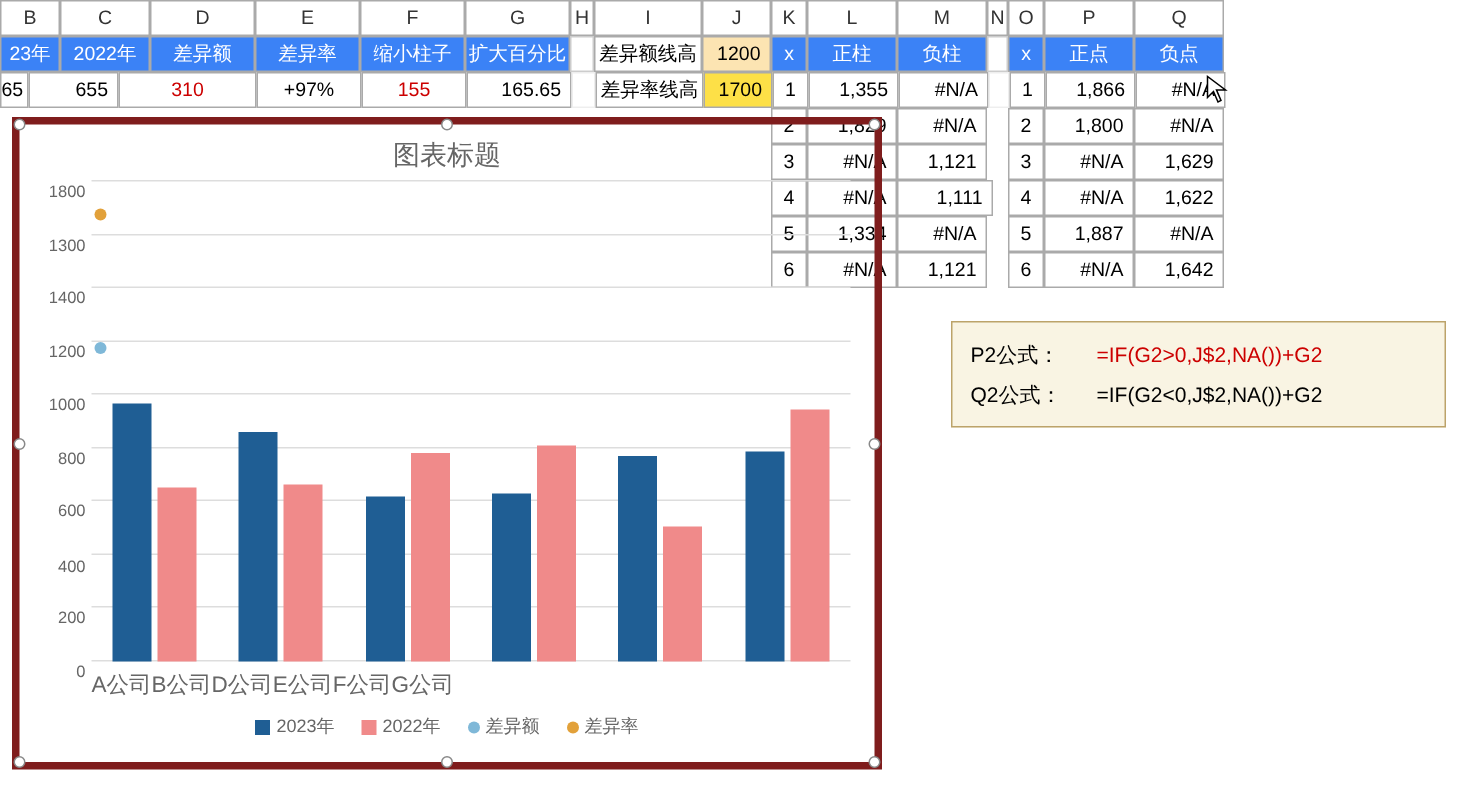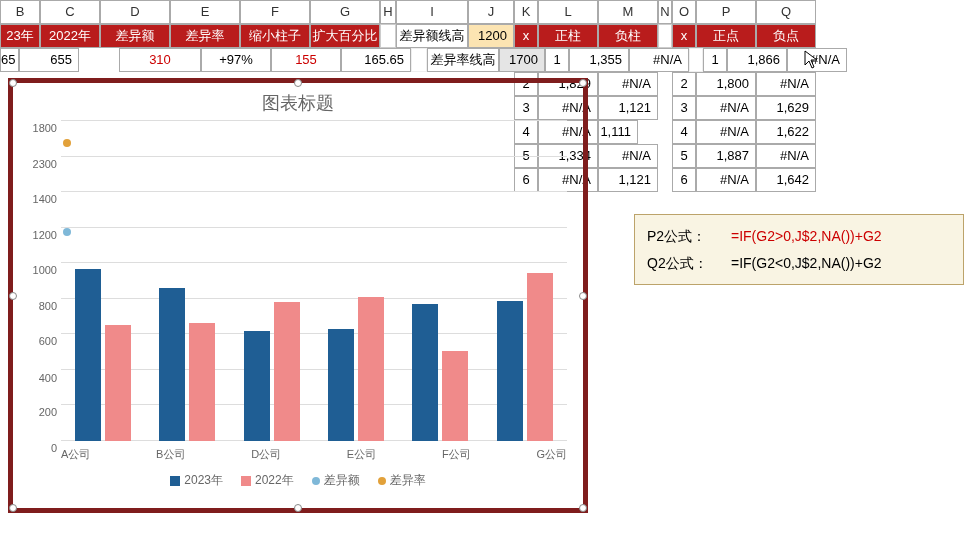--- a/index.html
+++ b/index.html
@@ -17,24 +17,24 @@
   .cell {
     border: 1px solid #aaa;
     height: 24px;
     line-height: 22px;
     text-align: center;
     font-size: 13px;
     overflow: hidden;
     white-space: nowrap;
   }
   .colhdr { background: #fff; color: #333; border:1px solid #aaa; font-weight:400; }
-  .darkhdr { background: #b91c1c; color: #fff; }
+  .darkhdr { background: #3b82f6; color: #fff; }
   .cell.red { color: #c00; }
   .cell.beige { background: #fce4b2; }
-  .cell.mint { background: #e5e5e5; }
+  .cell.mint { background: #fde047; }
   .cell.rightnum { text-align: right; padding-right: 6px; }
   .cell.centernum { text-align: center; }
   .chartbox {
     position: relative;
     border: 5px solid #7f1d1d;
     margin-top: 6px;
     margin-left: 5px;
   }
   .handle {
     position: absolute;
@@ -73,23 +73,23 @@
   .group {
     display: flex;
     gap: 4px;
     align-items: flex-end;
   }
   .bar { width: 26px; }
   .bar.blue { background: #1f5e94; }
   .bar.pink { background: #f08a8a; }
   .xlabels {
     display: flex;
-    justify-content: space-between;
+    justify-content: flex-start;
     margin: 6px 16px 0 48px;
-    font-size: 11px;
+    font-size: 15px;
     color: #666;
   }
   .legend {
     display: flex;
     gap: 18px;
     justify-content: center;
     margin-top: 10px;
     font-size: 12px;
     color: #666;
   }
@@ -155,21 +155,21 @@
     <div class="cell darkhdr" style="width: 60px;">负柱</div>
     <div class="cell" style="width: 14px; border: 1px solid rgb(204, 204, 204);"></div>
     <div class="cell darkhdr" style="width: 24px;">x</div>
     <div class="cell darkhdr" style="width: 60px;">正点</div>
     <div class="cell darkhdr" style="width: 60px;">负点</div>
   </div>
 
 <div class="row" id="datarow">
     <div class="cell rightnum" style="width: 19px;">65</div>
     <div class="cell rightnum" style="width: 60px;">655</div>
-    <div class="cell red" style="width: 82px; margin-left: 40px;">310</div>
+    <div class="cell red" style="width: 92px;">310</div>
     <div class="cell" style="width: 70px; color: rgb(0, 0, 0);">+97%</div>
     <div class="cell red" style="width: 70px;">155</div>
     <div class="cell rightnum" style="width: 70px;">165.65</div>
     <div class="cell" style="width: 16px; border: 1px solid rgb(238, 238, 238);"></div>
     <div class="cell" style="width: 72px; text-align: center;">差异率线高</div>
     <div class="cell mint rightnum" style="width: 46px;">1700</div>
     <div class="cell centernum" style="width: 24px;">1</div>
     <div class="cell rightnum" style="width: 60px;">1,355</div>
     <div class="cell rightnum" style="width: 60px;">#N/A</div>
     <div class="cell" style="width: 14px; border: 1px solid rgb(238, 238, 238);"></div>
@@ -191,21 +191,21 @@
       <div class="cell centernum" style="position: absolute; left: 514px; width: 24px;">3</div>
       <div class="cell rightnum" style="position: absolute; left: 538px; width: 60px;">#N/A</div>
       <div class="cell rightnum" style="position: absolute; left: 598px; width: 60px;">1,121</div>
       <div class="cell centernum" style="position: absolute; left: 672px; width: 24px;">3</div>
       <div class="cell rightnum" style="position: absolute; left: 696px; width: 60px;">#N/A</div>
       <div class="cell rightnum" style="position: absolute; left: 756px; width: 60px;">1,629</div>
     </div>
     <div style="position: absolute; left: 0px; top: 120px; height: 24px;">
       <div class="cell centernum" style="position: absolute; left: 514px; width: 24px;">4</div>
       <div class="cell rightnum" style="position: absolute; left: 538px; width: 60px;">#N/A</div>
-      <div class="cell rightnum" style="position: absolute; left: 598px; width: 40px;">1,111</div>
+      <div class="cell rightnum" style="position: absolute; left: 598px; width: 64px;">1,111</div>
       <div class="cell centernum" style="position: absolute; left: 672px; width: 24px;">4</div>
       <div class="cell rightnum" style="position: absolute; left: 696px; width: 60px;">#N/A</div>
       <div class="cell rightnum" style="position: absolute; left: 756px; width: 60px;">1,622</div>
     </div>
     <div style="position: absolute; left: 0px; top: 144px; height: 24px;">
       <div class="cell centernum" style="position: absolute; left: 514px; width: 24px;">5</div>
       <div class="cell rightnum" style="position: absolute; left: 538px; width: 60px;">1,334</div>
       <div class="cell rightnum" style="position: absolute; left: 598px; width: 60px;">#N/A</div>
       <div class="cell centernum" style="position: absolute; left: 672px; width: 24px;">5</div>
       <div class="cell rightnum" style="position: absolute; left: 696px; width: 60px;">1,887</div>
@@ -243,21 +243,21 @@
       <div class="ytick" style="bottom: 99.6667px;">600</div>
       <div class="gridline" style="bottom: 142.222px;"></div>
       <div class="ytick" style="bottom: 135.222px;">800</div>
       <div class="gridline" style="bottom: 177.778px;"></div>
       <div class="ytick" style="bottom: 170.778px;">1000</div>
       <div class="gridline" style="bottom: 213.333px;"></div>
       <div class="ytick" style="bottom: 206.333px;">1200</div>
       <div class="gridline" style="bottom: 248.889px;"></div>
       <div class="ytick" style="bottom: 241.889px;">1400</div>
       <div class="gridline" style="bottom: 284.444px;"></div>
-      <div class="ytick" style="bottom: 277.444px;">2300</div>
+      <div class="ytick" style="bottom: 277.444px;">1300</div>
       <div class="gridline" style="bottom: 320px;"></div>
       <div class="ytick" style="bottom: 313px;">1800</div>
       <div class="marker" style="background: rgb(127, 184, 216); bottom: 209.333px; left: 2px;"></div>
       <div class="marker" style="background: rgb(226, 161, 58); bottom: 298.222px; left: 2px;"></div>
       <div class="bars">
         <div class="group">
           <div class="bar blue" style="height: 171.556px;"></div>
           <div class="bar pink" style="height: 116.444px;"></div>
         </div>
         <div class="group">

